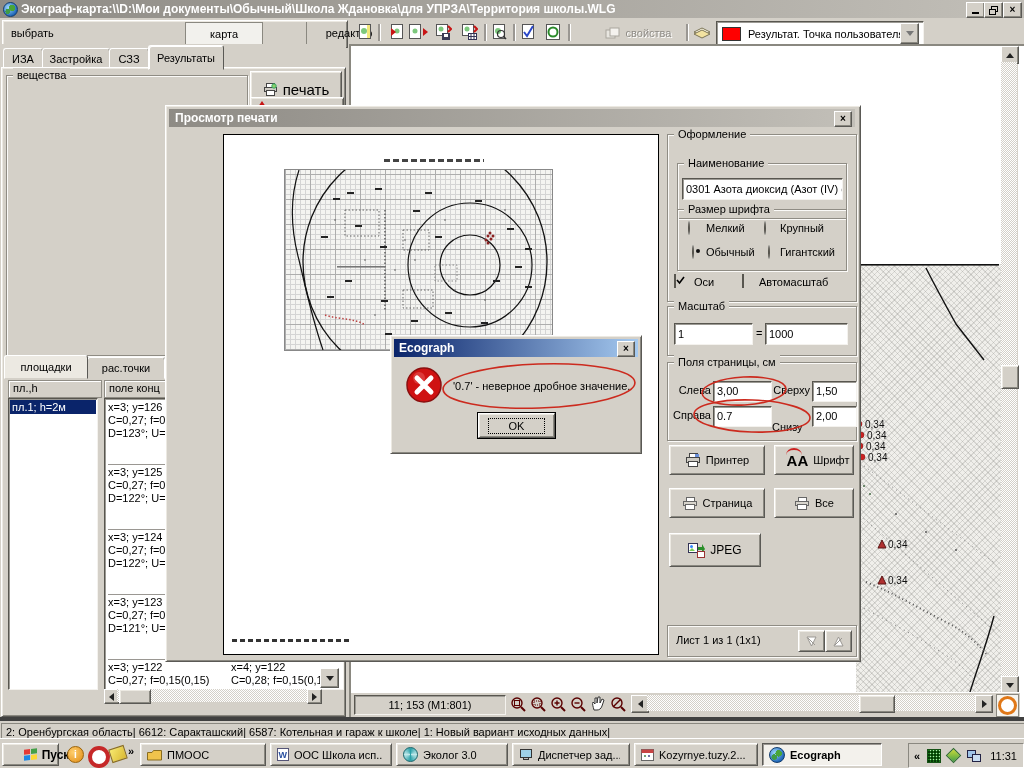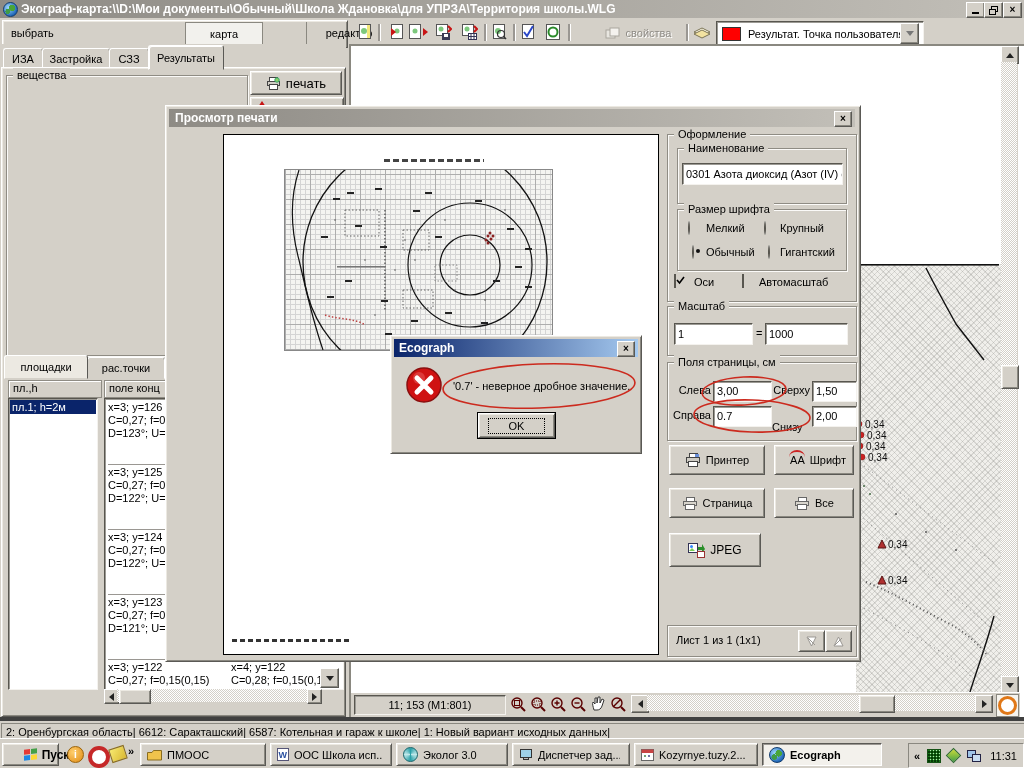--- a/index.html
+++ b/index.html
@@ -165,21 +165,21 @@
     <span class="tab abs" style="left:148px;top:1px;width:74px;height:23px;z-index:2;box-shadow:inset 1px 1px 0 #fff;">
         <span>Результаты</span>
       </span>
 
     <div class="abs raised" style="left:1px;top:23px;width:343px;height:648px;"></div>
 
     <div class="abs grp" style="left:6px;top:31px;width:240px;height:279px;">
       <span class="legend">вещества</span>
     </div>
 
-    <button class="abs raised btn" style="left:250px;top:27px;width:92px;height:24px;font-size:13px;">
+    <button class="abs raised btn" style="left:250px;top:27px;width:92px;height:36px;font-size:15px;">
       <svg width="15" height="13">
           <rect x="3.5" y="0.5" width="8" height="4" fill="#fff" stroke="#444"></rect>
           <rect x="1.5" y="4.5" width="12" height="4" fill="#cfccc4" stroke="#444"></rect>
           <rect x="3.5" y="7.5" width="8" height="5" fill="#fff" stroke="#444"></rect>
           <circle cx="11" cy="3" r="2.2" fill="#8fce6a" stroke="#3a6"></circle>
         </svg>
       <span>печать</span>
     </button>
     <div class="abs raised" style="left:250px;top:53px;width:92px;height:9px;overflow:hidden;">
       <span style="position:absolute;left:7px;top:3px;width:0;height:0;border-left:4px solid transparent;border-right:4px solid transparent;border-bottom:6px solid #c81414;"></span>
@@ -417,21 +417,21 @@
               <circle cx="50" cy="50" r="0.8"></circle>
             </g>
         </svg>
       </div>
 
       <div class="abs" style="left:8px;top:504px;width:120px;height:3px;background:repeating-linear-gradient(90deg,#333 0 5px,transparent 5px 8px);"></div>
     </div>
 
     <div class="abs grp" style="left:501px;top:28px;width:188px;height:166px;">
       <span class="legend">Оформление</span>
-      <div class="abs grp" style="left:9px;top:13px;width:168px;height:54px;">
+      <div class="abs grp" style="left:9px;top:28px;width:168px;height:54px;">
         <span class="legend">Наименование</span>
         <div class="inset ellipsis" style="position:absolute;left:4px;top:14px;width:156px;height:20px;line-height:20px;padding-left:3px;"><span>0301 Азота диоксид (Азот (IV) о</span></div>
       </div>
       <div class="abs grp" style="left:9px;top:74px;width:168px;height:60px;">
         <span class="legend">Размер шрифта</span>
         <span class="abs radio" style="left:10px;top:12px;"></span>
         <span class="abs" style="left:28px;top:12px;">Мелкий</span>
         <span class="abs radio" style="left:84px;top:12px;"></span>
         <span class="abs" style="left:102px;top:12px;">Крупный</span>
         <span class="abs radio on" style="left:10px;top:36px;"></span>
@@ -478,21 +478,21 @@
     <button class="abs raised btn" style="left:503px;top:339px;width:96px;height:30px;font-size:11px;">
       <svg width="16" height="14">
           <rect x="4.5" y="0.5" width="8" height="4" fill="#fff" stroke="#444"></rect>
           <rect x="1.5" y="4.5" width="13" height="5" fill="#cfccc4" stroke="#444"></rect>
           <rect x="3.5" y="8.5" width="9" height="5" fill="#fff" stroke="#444"></rect>
           <rect x="10" y="1" width="4" height="3" fill="#6a8fd8"></rect>
         </svg>
       <span>Принтер</span>
     </button>
     <button class="abs raised btn" style="left:608px;top:339px;width:80px;height:30px;font-size:11px;">
-      <span style="position:relative;font-weight:normal;font-size:11px;margin-left:8px;">
+      <span style="position:relative;font-weight:bold;font-size:15px;margin-left:8px;">
         <span style="border-top:2px solid #c22;border-radius:50%/100% 100% 0 0;position:absolute;left:-1px;top:-4px;width:16px;height:5px;"></span>AA</span>
       <span>Шрифт</span>
     </button>
     <button class="abs raised btn" style="left:503px;top:382px;width:96px;height:30px;font-size:11px;">
       <svg width="16" height="13">
           <rect x="4.5" y="0.5" width="8" height="4" fill="#fff" stroke="#666"></rect>
           <rect x="1.5" y="4.5" width="13" height="4" fill="#d8d5cd" stroke="#666"></rect>
           <rect x="3.5" y="7.5" width="9" height="5" fill="#fff" stroke="#666"></rect>
         </svg>
       <span>Страница</span>

